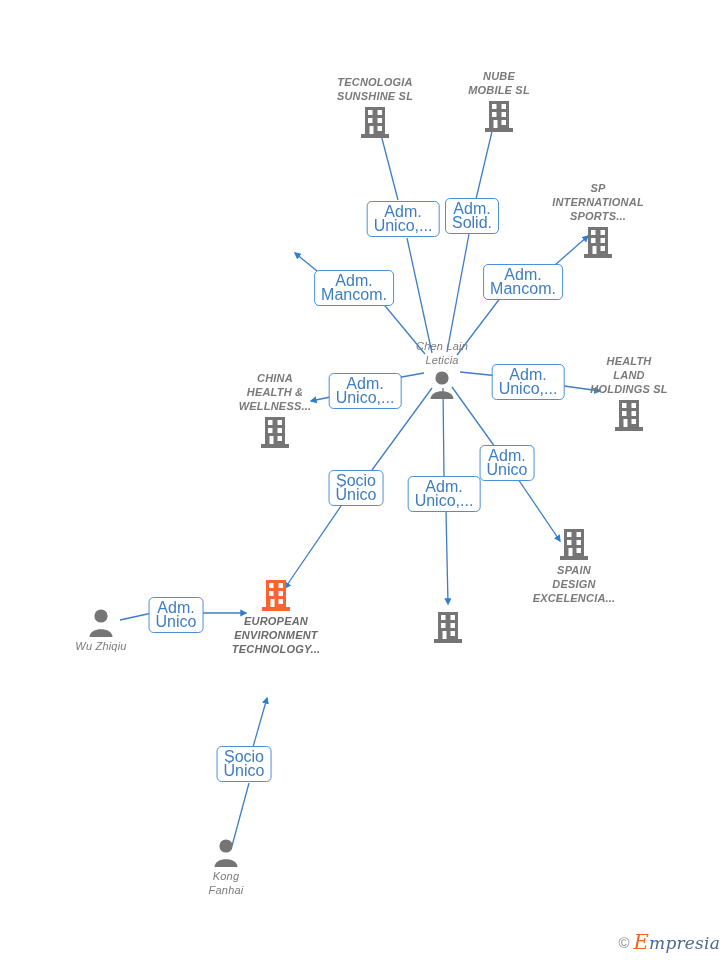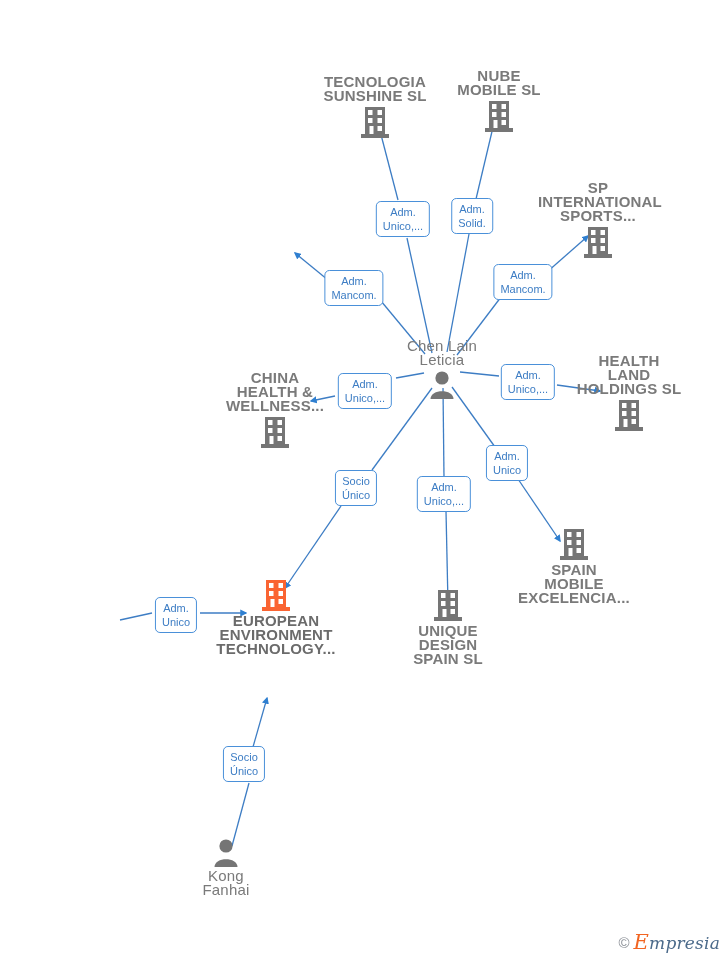--- a/index.html
+++ b/index.html
@@ -30,25 +30,26 @@
     width: 120px;
     text-align: center;
     pointer-events: auto;
   }
   .node .icon-wrap {
     display: block;
     line-height: 0;
   }
   .node .node-label {
     display: block;
-    font-size: 15px;
+    font-size: 11px;
     line-height: 14px;
     color: #7a7a7a;
     letter-spacing: 0.2px;
     white-space: pre-line;
+    font-style: italic;
   }
   .node.company .node-label {
     font-weight: bold;
   }
   .node.person .node-label {
     font-weight: normal;
     color: #7a7a7a;
   }
   .node.highlight .node-label {
     color: #6b6b6b;
@@ -57,21 +58,21 @@
   .node.label-above .node-label { margin-bottom: 2px; }
   .node.label-below .node-label { margin-top: 2px; }
 
   .edge-label {
     position: absolute;
     transform: translate(-50%, -50%);
     background: #ffffff;
     border: 1px solid #4a90d9;
     border-radius: 5px;
     color: #3d7dc4;
-    font-size: 11px;
+    font-size: 16px;
     line-height: 14px;
     text-align: center;
     padding: 3px 6px;
     white-space: pre-line;
     box-sizing: border-box;
   }
   #watermark {
     position: absolute;
     right: 8px;
     bottom: 6px;
@@ -275,44 +276,41 @@
             <rect x="8" y="5" width="4.5" height="5"></rect>
             <rect x="17.5" y="5" width="4.5" height="5"></rect>
             <rect x="8" y="13" width="4.5" height="5"></rect>
             <rect x="17.5" y="13" width="4.5" height="5"></rect>
             <rect x="17.5" y="21" width="4.5" height="5"></rect>
             <rect x="9.5" y="21" width="4" height="8"></rect>
           </g>
         </svg>
     </span>
     <span class="node-label">SPAIN
-MOBILE
+DESIGN
 EXCELENCIA...</span>
   </div>
 
   <div class="node company label-below" style="left:448px; top:627px;">
     <span class="icon-wrap">
       <svg width="30" height="34" viewBox="0 0 30 34">
           <g fill="#757575">
             <rect x="5" y="2" width="20" height="27"></rect>
             <rect x="1" y="29" width="28" height="4"></rect>
           </g>
           <g fill="#ffffff">
             <rect x="8" y="5" width="4.5" height="5"></rect>
             <rect x="17.5" y="5" width="4.5" height="5"></rect>
             <rect x="8" y="13" width="4.5" height="5"></rect>
             <rect x="17.5" y="13" width="4.5" height="5"></rect>
             <rect x="17.5" y="21" width="4.5" height="5"></rect>
             <rect x="9.5" y="21" width="4" height="8"></rect>
           </g>
         </svg>
     </span>
-    <span class="node-label">UNIQUE
-DESIGN
-SPAIN  SL</span>
   </div>
 
   <div class="node company highlight label-below" style="left:276px; top:617px;">
     <span class="icon-wrap">
       <svg width="30" height="34" viewBox="0 0 30 34">
           <g fill="#fa6432">
             <rect x="5" y="2" width="20" height="27"></rect>
             <rect x="1" y="29" width="28" height="4"></rect>
           </g>
           <g fill="#ffffff">
@@ -323,20 +321,29 @@
             <rect x="17.5" y="21" width="4.5" height="5"></rect>
             <rect x="9.5" y="21" width="4" height="8"></rect>
           </g>
         </svg>
     </span>
     <span class="node-label">EUROPEAN
 ENVIRONMENT
 TECHNOLOGY...</span>
   </div>
 
+  <div class="node person label-below" style="left:101px; top:630px;">
+    <span class="icon-wrap">
+      <svg width="28" height="30" viewBox="0 0 28 30">
+          <circle cx="14" cy="9" r="6.6" fill="#757575"></circle>
+          <path d="M2.5 30 C2.5 19.5 25.5 19.5 25.5 30 Z" fill="#757575"></path>
+        </svg>
+    </span>
+    <span class="node-label">Wu Zhiqiu</span>
+  </div>
 
   <div class="node person label-below" style="left:226px; top:867px;">
     <span class="icon-wrap">
       <svg width="28" height="30" viewBox="0 0 28 30">
           <circle cx="14" cy="9" r="6.6" fill="#757575"></circle>
           <path d="M2.5 30 C2.5 19.5 25.5 19.5 25.5 30 Z" fill="#757575"></path>
         </svg>
     </span>
     <span class="node-label">Kong
 Fanhai</span>

